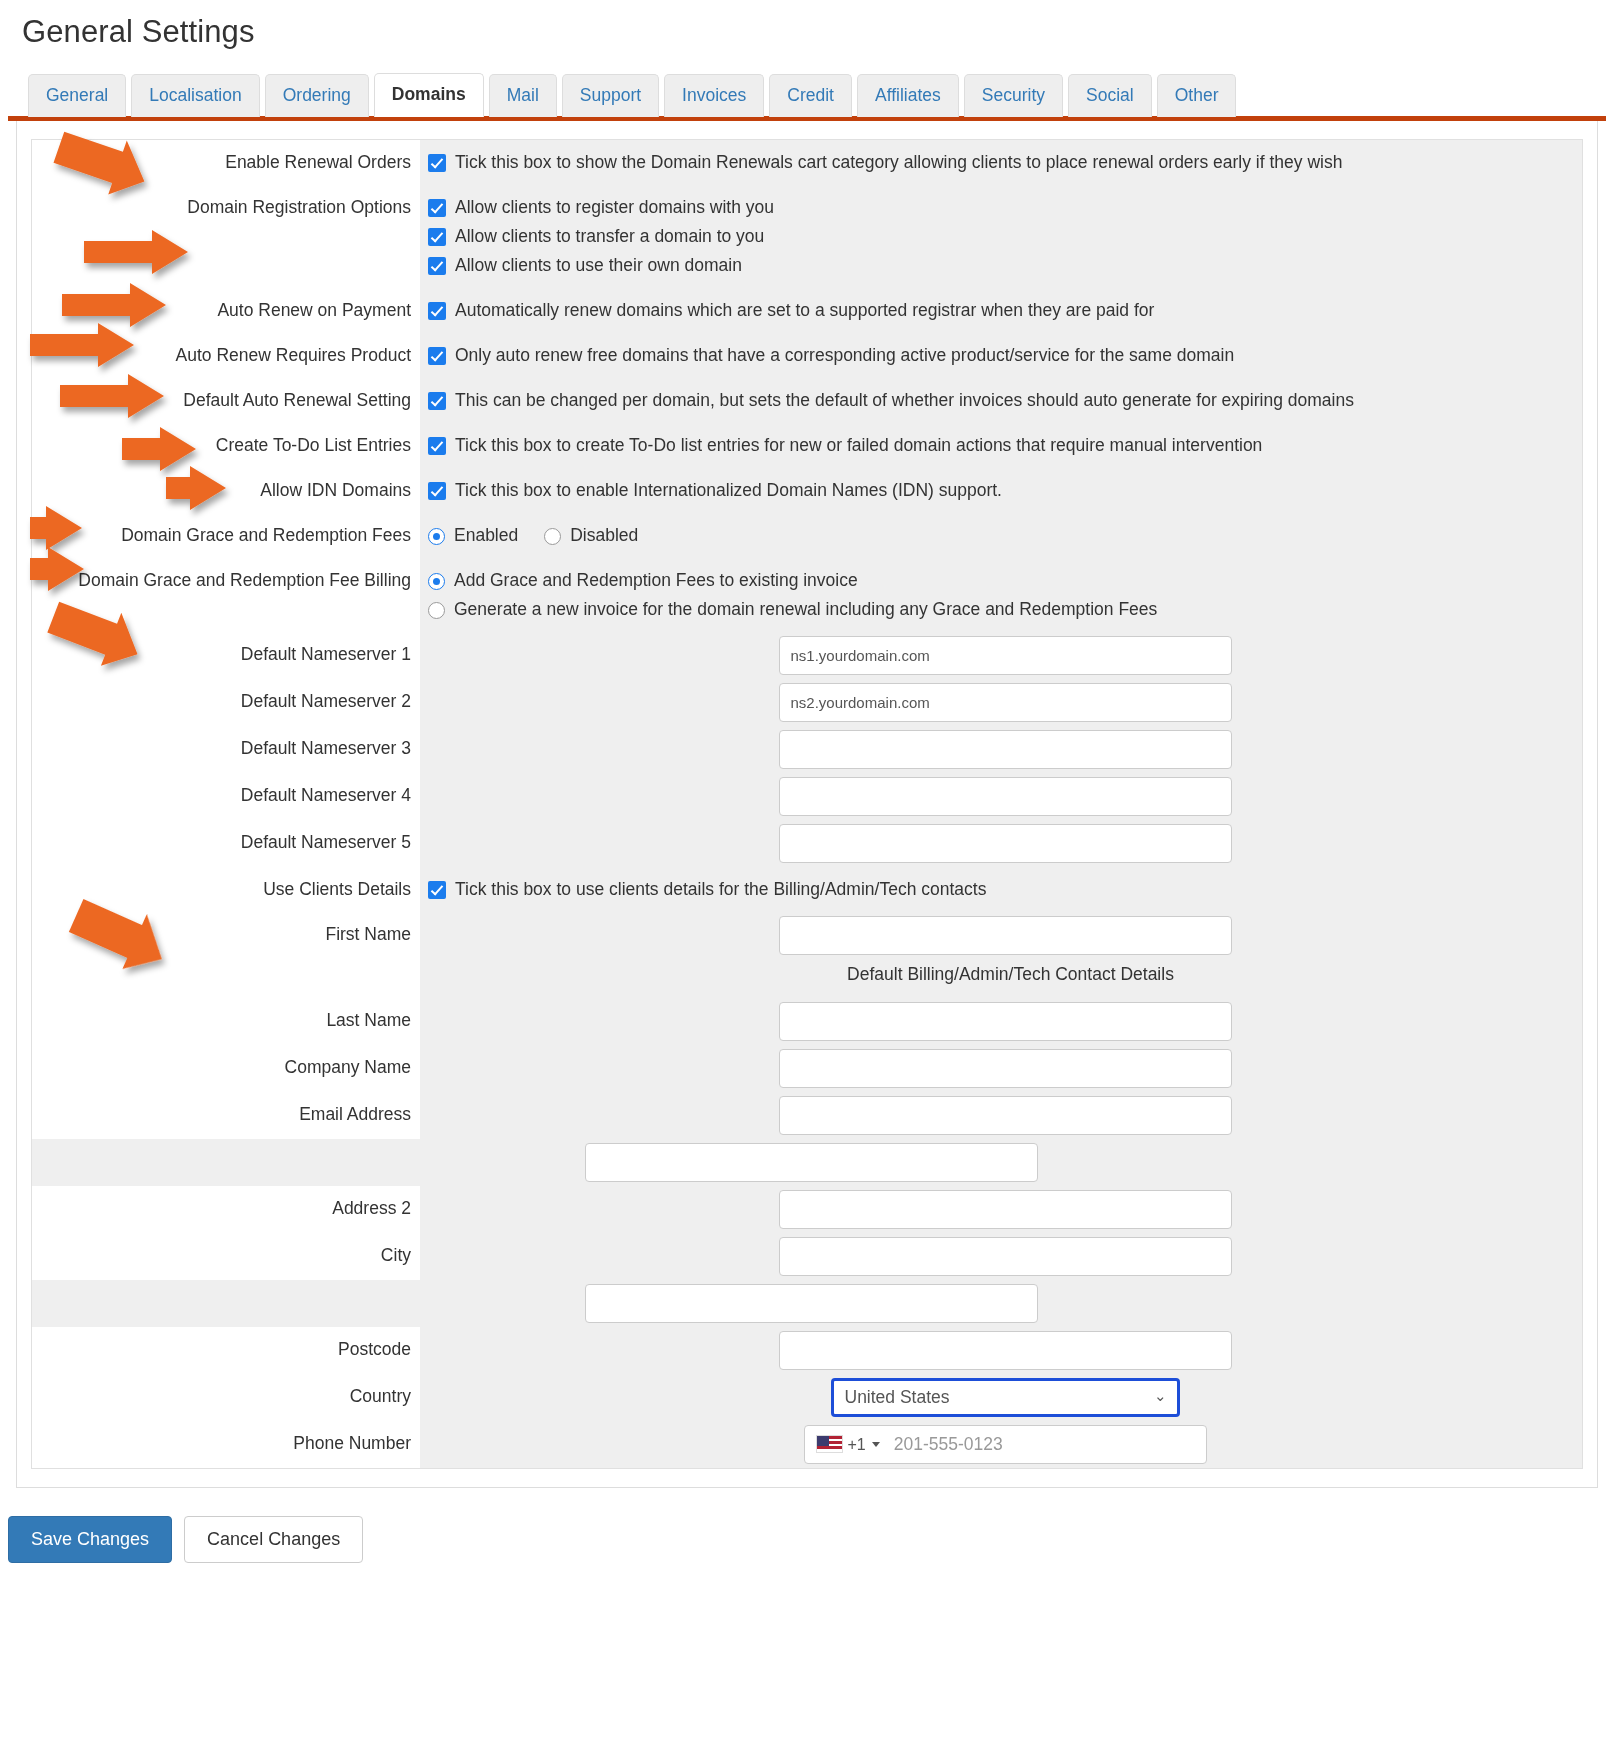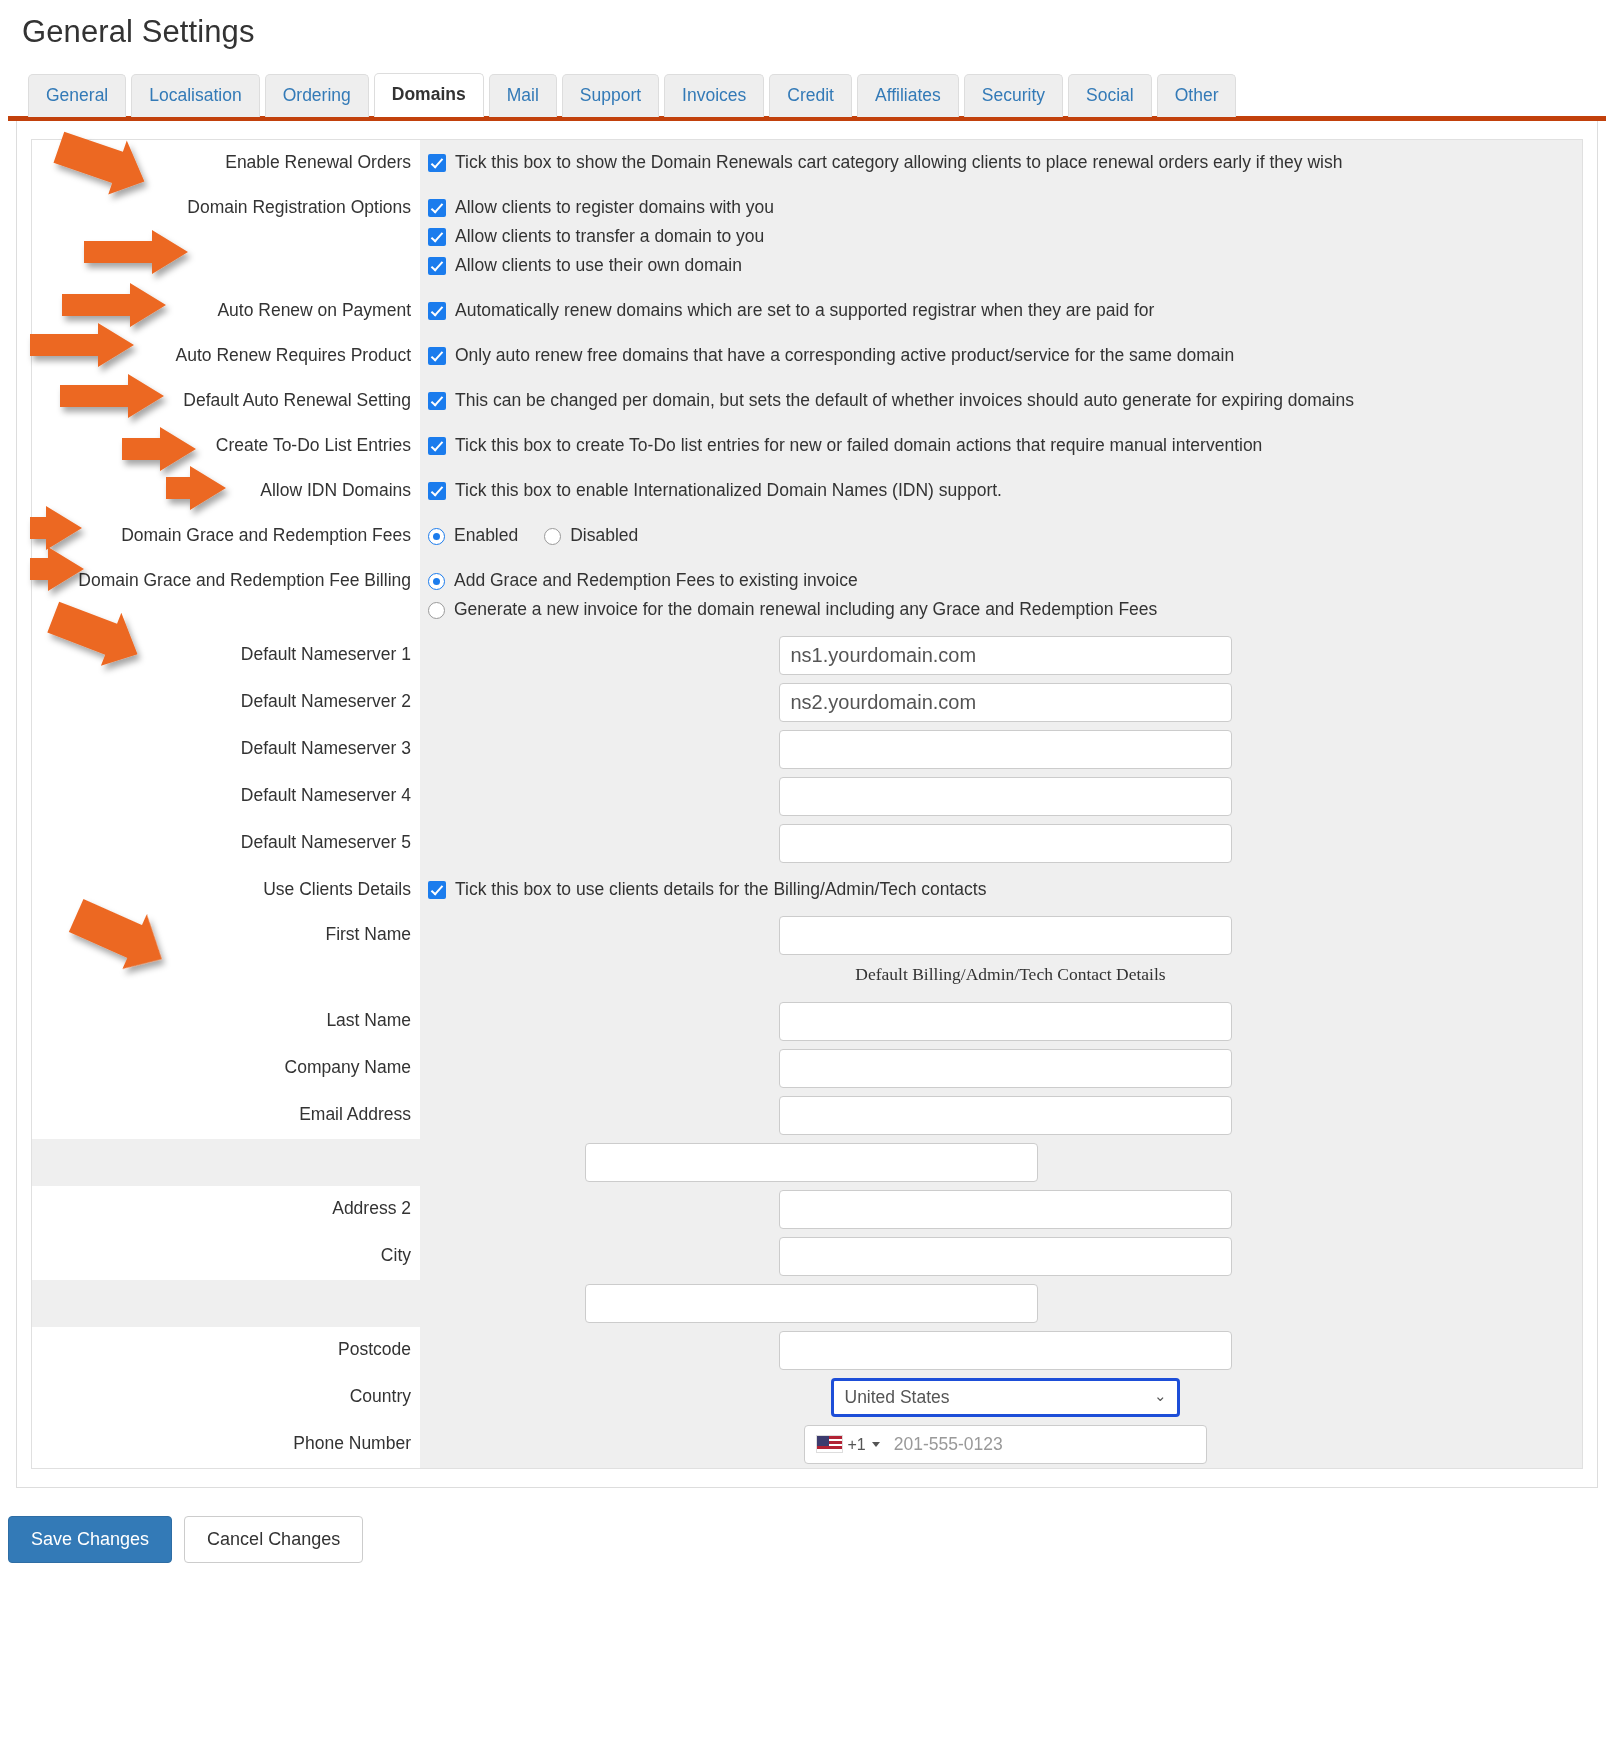--- a/index.html
+++ b/index.html
@@ -157,21 +157,21 @@
     background: #1b7ced;
   }
 
   
   .tin {
     width: 453px;
     height: 39px;
     border: 1px solid #cccccc;
     border-radius: 4px;
     background: #ffffff;
-    font-size: 20px;
+    font-size: 15px;
     font-family: "Liberation Sans", sans-serif;
     color: #555555;
     padding: 0 11px;
     outline: none;
   }
   .tin::placeholder { color: #555555; opacity: 1; }
 
   .sel {
     width: 349px;
     height: 39px;
@@ -196,21 +196,20 @@
     font-size: 15px;
     line-height: 1;
   }
 
   .side-note {
     font-size: 17.5px;
     color: #333333;
     margin-left: 11px;
     line-height: 39px;
     white-space: nowrap;
-    font-family: Liberation Serif, serif;
   }
   .inline-cell { display: flex; align-items: center; }
 
   
   .phone {
     display: flex;
     align-items: center;
     width: 403px;
     height: 39px;
     border: 1px solid #cccccc;

